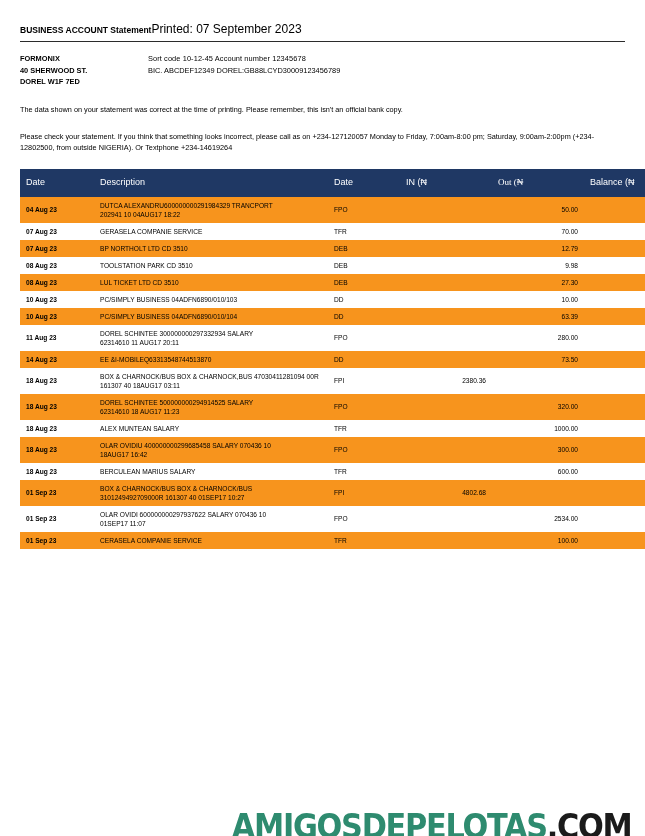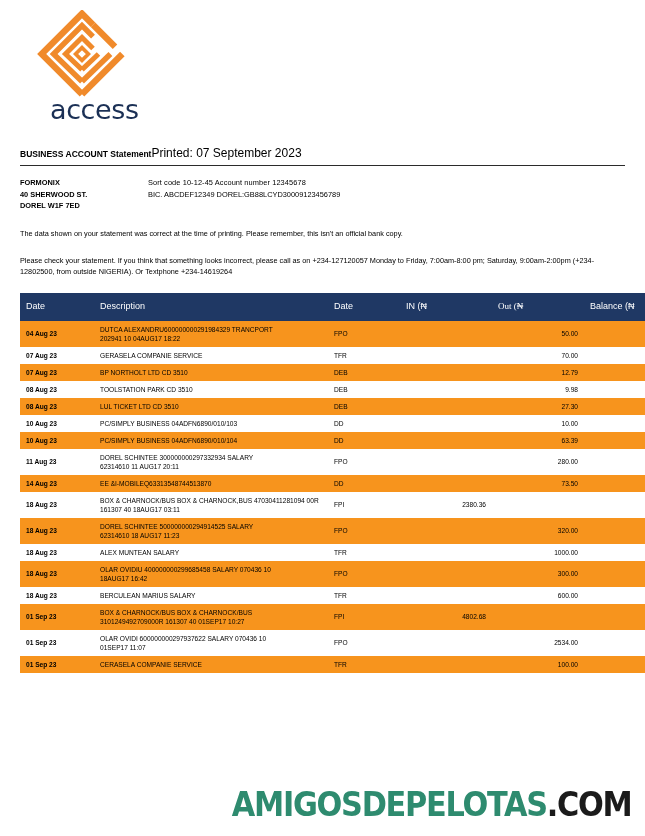--- a/index.html
+++ b/index.html
@@ -154,39 +154,20 @@
     transform-origin: right bottom;
   }
   .watermark .wm-name { color: #2e8b6f; }
   .watermark .wm-tld  { color: #1b1b1b; }
 </style>
 </head>
 <body>
 
 <div class="page">
 
-  <div class="brand-block">
-    <span class="logo-mark">
-      <svg viewBox="0 0 100 96" width="92" height="88" aria-hidden="true">
-        <g fill="none" stroke="#F08A2B" stroke-linecap="butt">
-
-          <path d="M50 92 L6 48 L50 4 L62 16" stroke-width="7"></path>
-          <path d="M94 48 L50 92" stroke-width="7"></path>
-          <path d="M50 78 L19 48 L50 17 L62 29" stroke-width="6"></path>
-          <path d="M81 48 L50 78" stroke-width="6"></path>
-          <path d="M50 65 L32 48 L50 30 L62 42" stroke-width="5.5"></path>
-          <path d="M68 48 L50 65" stroke-width="5.5"></path>
-          <path d="M50 55 L43 48 L50 41 L57 48 L50 55 Z" stroke-width="4"></path>
-
-          <path d="M62 16 L86 40" stroke-width="7"></path>
-        </g>
-      </svg>
-    </span>
-    <span class="logo-word">access</span>
-  </div>
 
   <div class="title-row">
     <span>BUSINESS ACCOUNT Statement</span>
     <span class="printed">Printed: 07 September 2023</span>
   </div>
   <hr class="rule">
 
   <div class="acct-block">
     <div class="acct-left">
       <div>FORMONIX</div>

